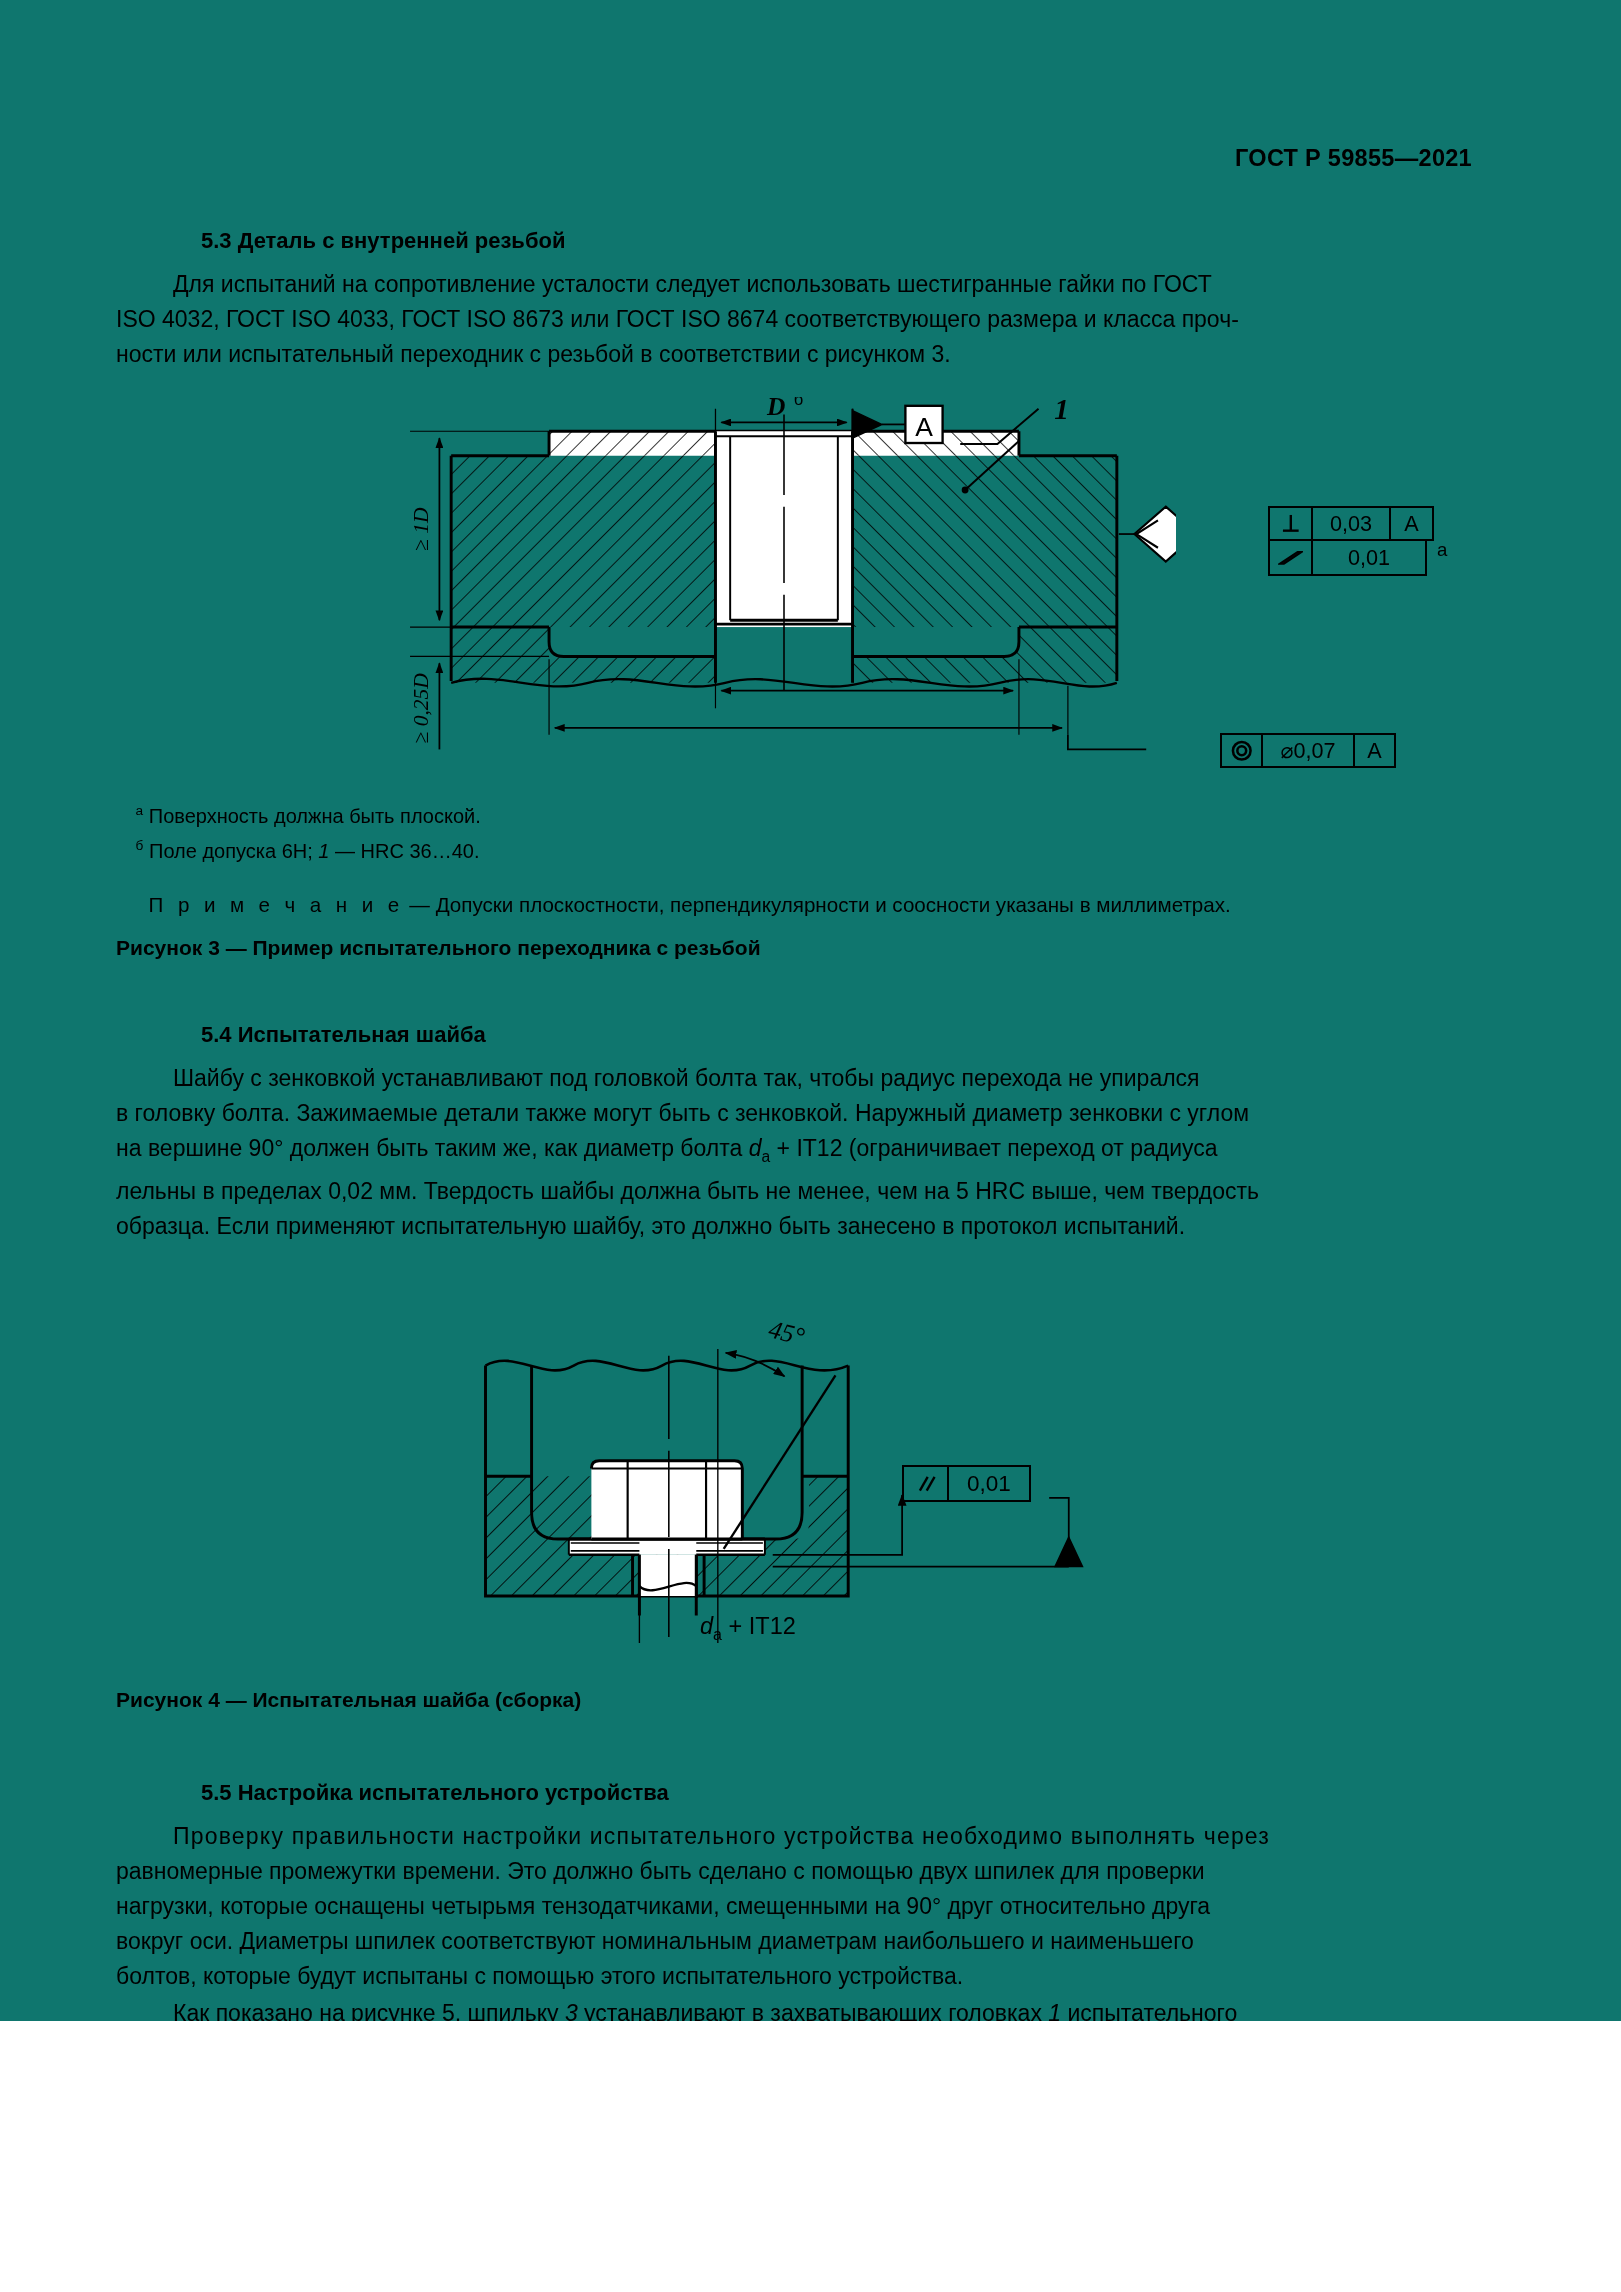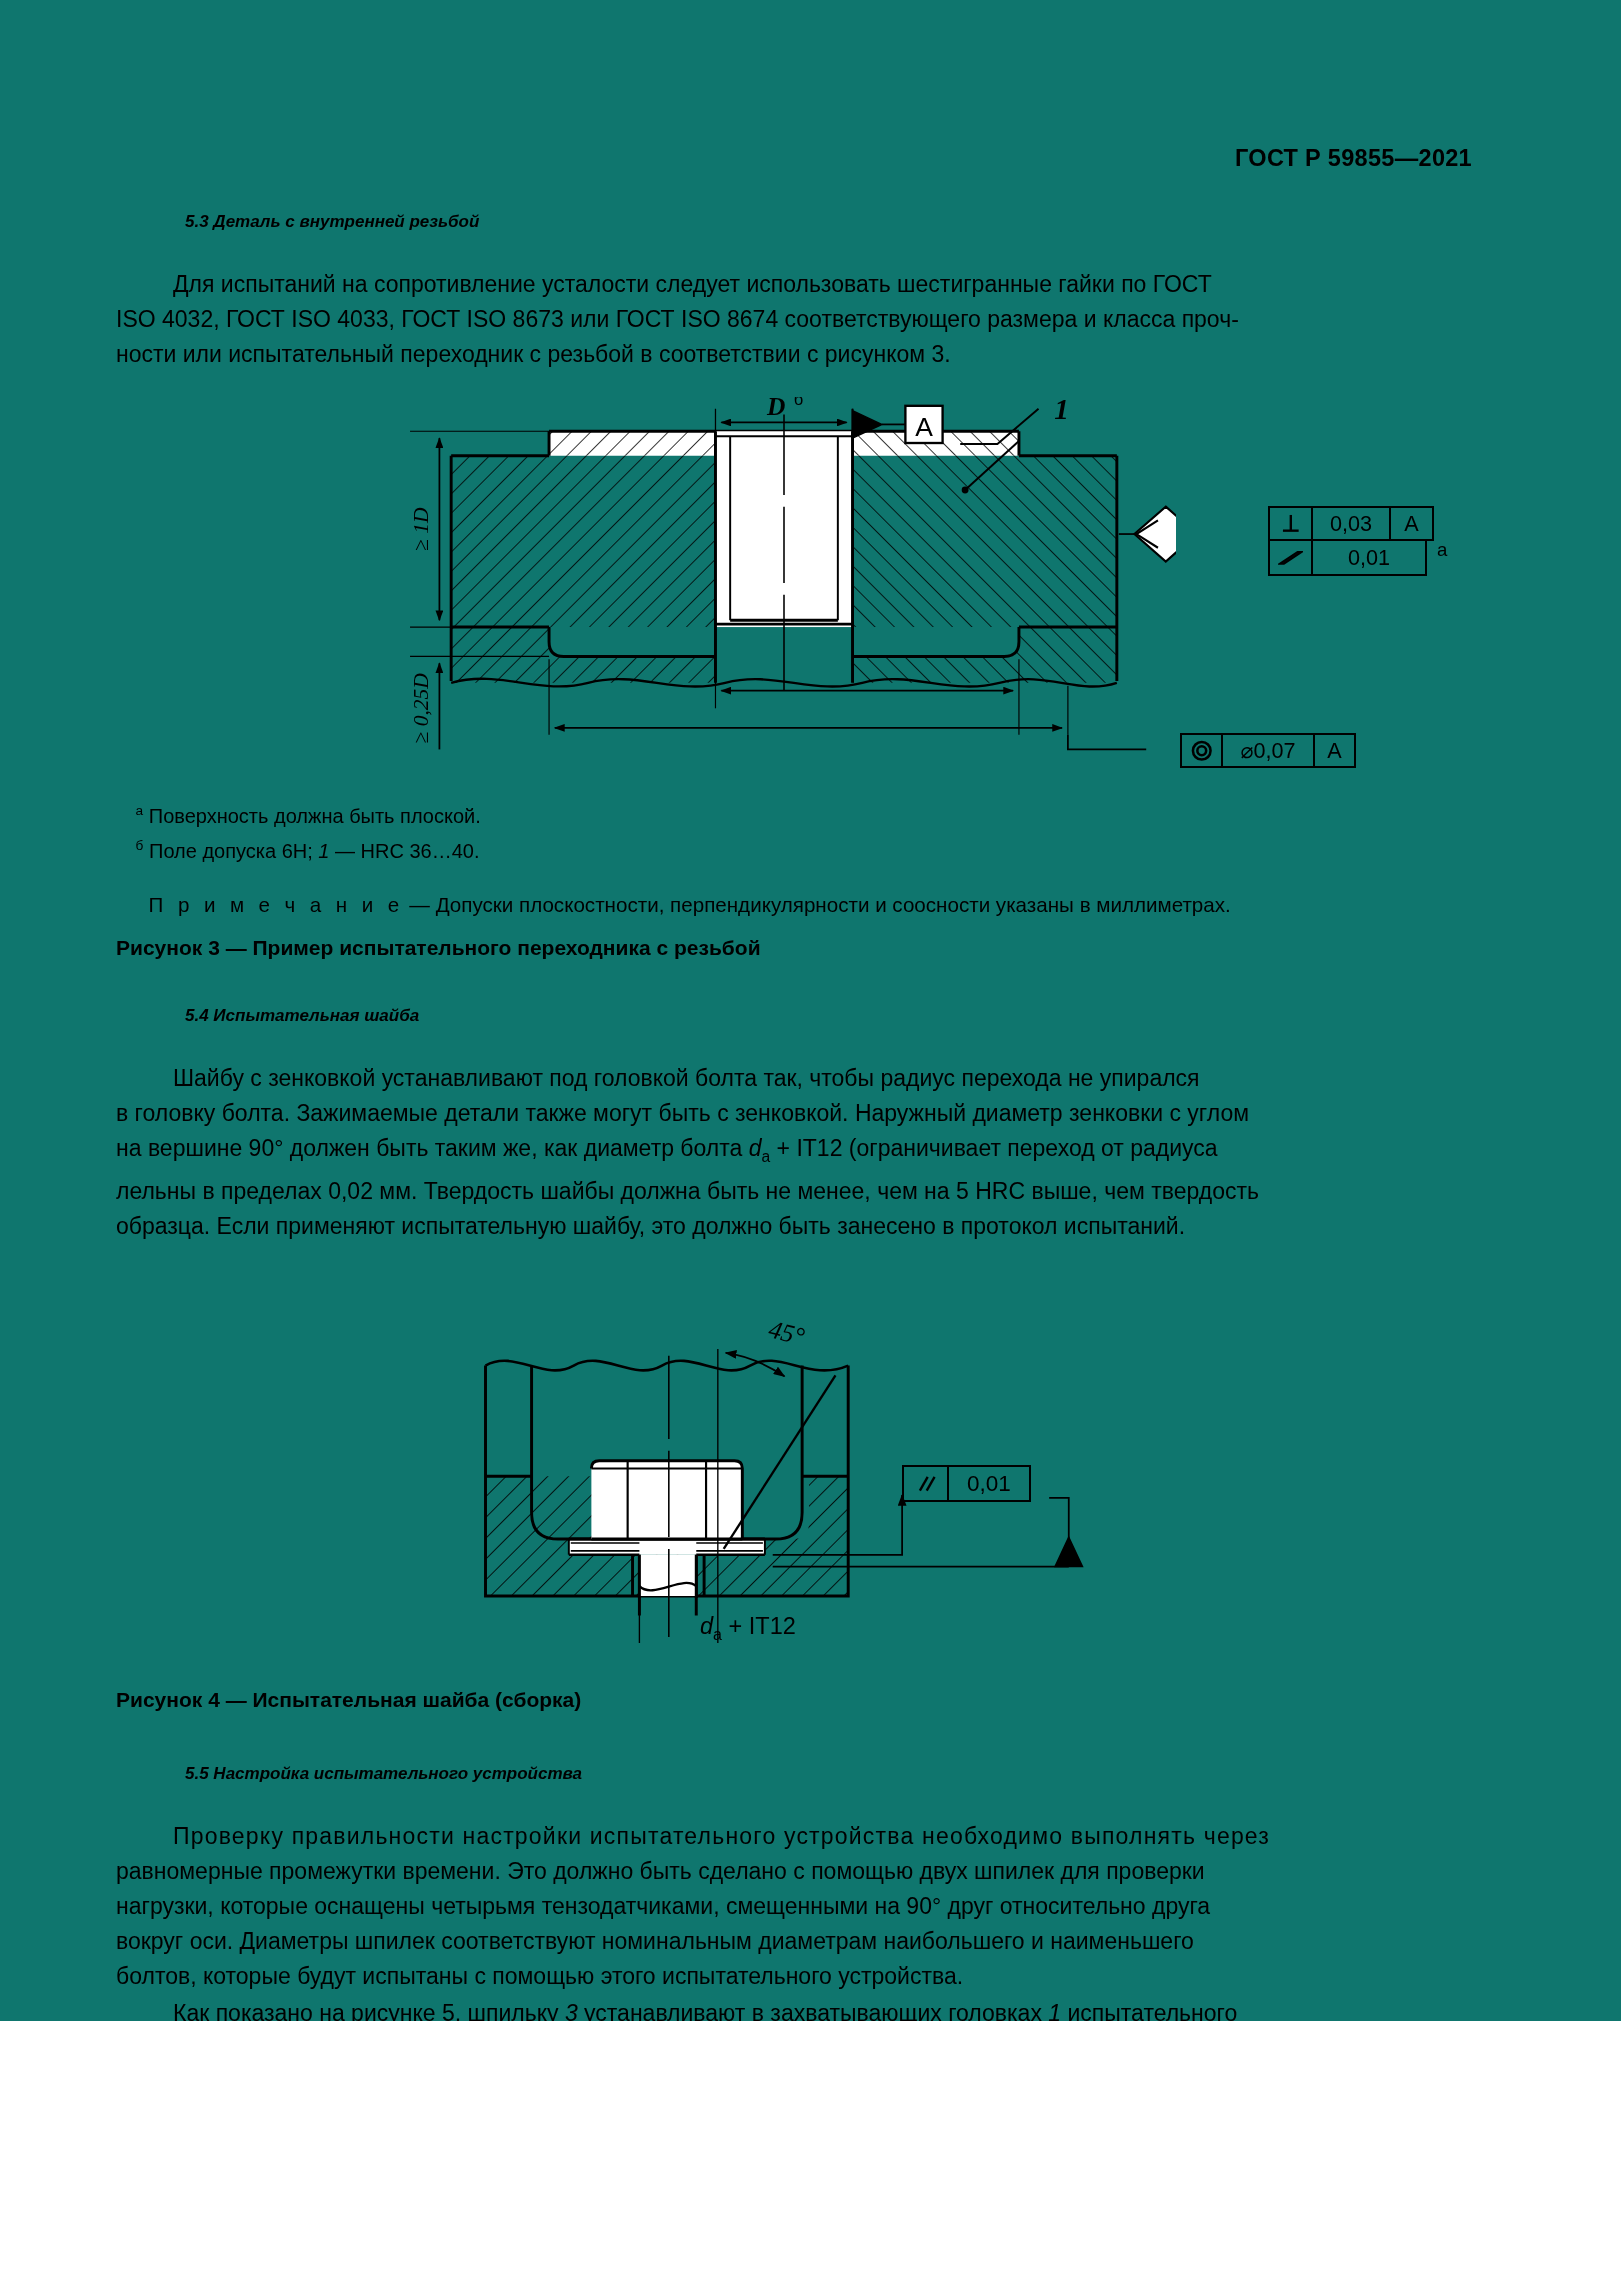--- a/index.html
+++ b/index.html
@@ -31,25 +31,24 @@
     white-space: nowrap;
   }
 
   
   .col {
     position: absolute;
     left: 116px;
     width: 1392px;
   }
   .sec-head {
-    font-size: 17px;
+    font-size: 22px;
     font-weight: bold;
-    margin: 0;
+    margin: 16px;
     padding-left: 69px;
-    font-style: italic;
   }
   p.body {
     font-size: 23px;
     line-height: 35px;
     margin: 0;
     text-align: justify;
     text-justify: inter-word;
   }
 
   .fn {
@@ -219,21 +218,21 @@
       <div style="width:41px;display:flex;align-items:center;justify-content:center;border-right:2.5px solid #000;">
         <svg width="25.5" height="15.7" viewBox="0 0 26 16">
             <polygon points="6,14 2,14 20,2 24,2" stroke="#000" stroke-width="2.2" fill="none"></polygon>
           </svg>
       </div>
       <div style="flex:1;display:flex;align-items:center;justify-content:center;font-size:21.6px;">0,01</div>
       <div style="position:absolute;left:167px;top:-2px;font-size:18.6px;">а</div>
     </div>
   </div>
 
-  <div class="figbox" style="left:1180px; top:733px;">
+  <div class="figbox" style="left:1220px; top:733px;">
     <div style="display:flex;align-items:stretch;border:2.5px solid #000;height:35px;box-sizing:border-box;">
       <div style="width:39px;display:flex;align-items:center;justify-content:center;border-right:2.5px solid #000;">
         <svg width="23.5" height="23.5" viewBox="0 0 24 24">
             <g stroke="#000" fill="none">
               <circle cx="12" cy="12" r="9" stroke-width="2.6"></circle>
               <circle cx="12" cy="12" r="4.5" stroke-width="2.6"></circle>
             </g>
           </svg>
       </div>
       <div style="width:90px;display:flex;align-items:center;justify-content:center;border-right:2.5px solid #000;font-size:21.6px;">⌀0,07</div>

